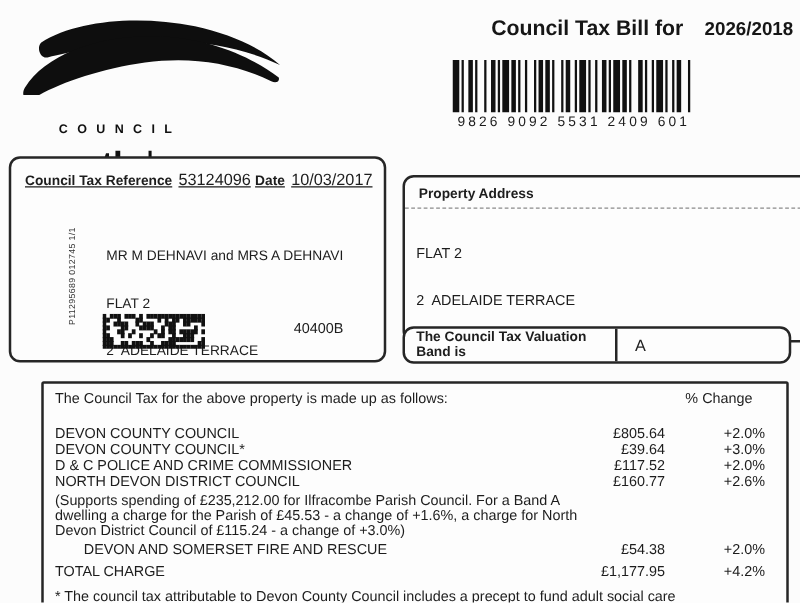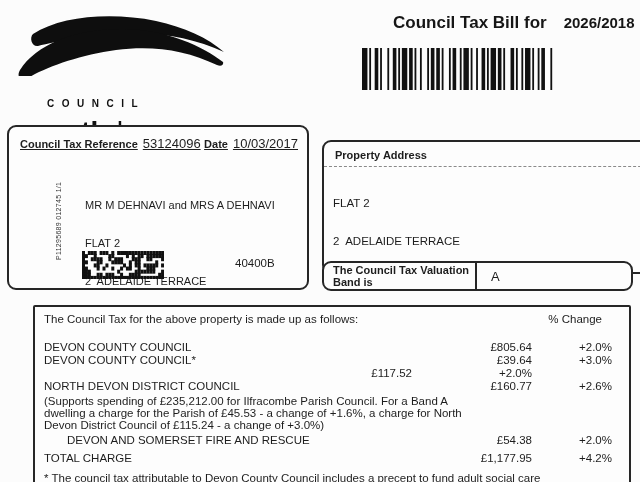--- a/index.html
+++ b/index.html
@@ -40,21 +40,21 @@
   .recipient { position:absolute; left:76px; top:47px; font-size:11px; line-height:12.6px; white-space:pre-wrap; }
   .dm-wrap { position:absolute; left:73px; top:124px; }
   .form-code { position:absolute; left:226px; top:130px; font-size:11.5px; }
 
   .prop-box { left:322px; top:140px; width:356px; height:134px; }
   .prop-head { padding:7px 0 0 11px; font-size:11px; font-weight:bold; }
   .prop-sep { margin-top:5px; border-bottom:1px dashed #8a8a8a; }
   .prop-lines { padding:4px 0 0 9px; font-size:11.5px; line-height:12.8px; white-space:pre-wrap; }
 
   .band-box { left:322px; top:261px; width:311px; height:30px; display:flex; align-items:stretch; }
-  .band-label { width:153px; border-right:2px solid #262626; display:flex; align-items:center;
+  .band-label { width:170px; border-right:2px solid #262626; display:flex; align-items:center;
     padding-left:9px; font-size:11px; font-weight:bold; }
   .band-val { display:flex; align-items:center; padding-left:14px; font-size:13px; }
 
   
   .tbl-box { left:33px; top:305px; width:598px; height:180px;
     border:2px solid #262626; border-radius:2px; background:#fdfdfd; }
   .tbl-head { display:flex; justify-content:space-between; padding:6px 27px 0 9px;
     font-size:11.5px; line-height:13px; }
   .rows1 { margin-top:15px; }
   .row { display:grid; grid-template-columns:1fr 120px 80px; padding:0 17px 0 9px;
@@ -112,20 +112,21 @@
         <rect x="141.28" y="0" width="1.81" height="42" fill="#111"></rect>
         <rect x="148.53" y="0" width="3.62" height="42" fill="#111"></rect>
         <rect x="153.96" y="0" width="1.81" height="42" fill="#111"></rect>
         <rect x="159.40" y="0" width="1.81" height="42" fill="#111"></rect>
         <rect x="163.02" y="0" width="5.43" height="42" fill="#111"></rect>
         <rect x="170.26" y="0" width="1.81" height="42" fill="#111"></rect>
         <rect x="175.70" y="0" width="1.81" height="42" fill="#111"></rect>
         <rect x="179.32" y="0" width="3.62" height="42" fill="#111"></rect>
         <rect x="188.38" y="0" width="1.81" height="42" fill="#111"></rect>
       </svg>
+    <div class="bc-num">9826 9092 5531 2409 601</div>
   </div>
 
   <div class="abs box ref-box">
     <div class="ref-head">
       <span class="grp">
         <span class="lbl">Council Tax Reference</span>
         <span class="val">53124096</span>
       </span>
       <span class="grp">
         <span class="lbl">Date</span>
@@ -322,20 +323,21 @@
         <span>DEVON COUNTY COUNCIL</span>
         <span class="amt">£805.64</span>
         <span class="pct">+2.0%</span>
       </div>
       <div class="row">
         <span>DEVON COUNTY COUNCIL*</span>
         <span class="amt">£39.64</span>
         <span class="pct">+3.0%</span>
       </div>
       <div class="row">
+        <span>D &amp; C POLICE AND CRIME COMMISSIONER</span>
         <span class="amt">£117.52</span>
         <span class="pct">+2.0%</span>
       </div>
       <div class="row">
         <span>NORTH DEVON DISTRICT COUNCIL</span>
         <span class="amt">£160.77</span>
         <span class="pct">+2.6%</span>
       </div>
     </div>
     <div class="parish-note">

